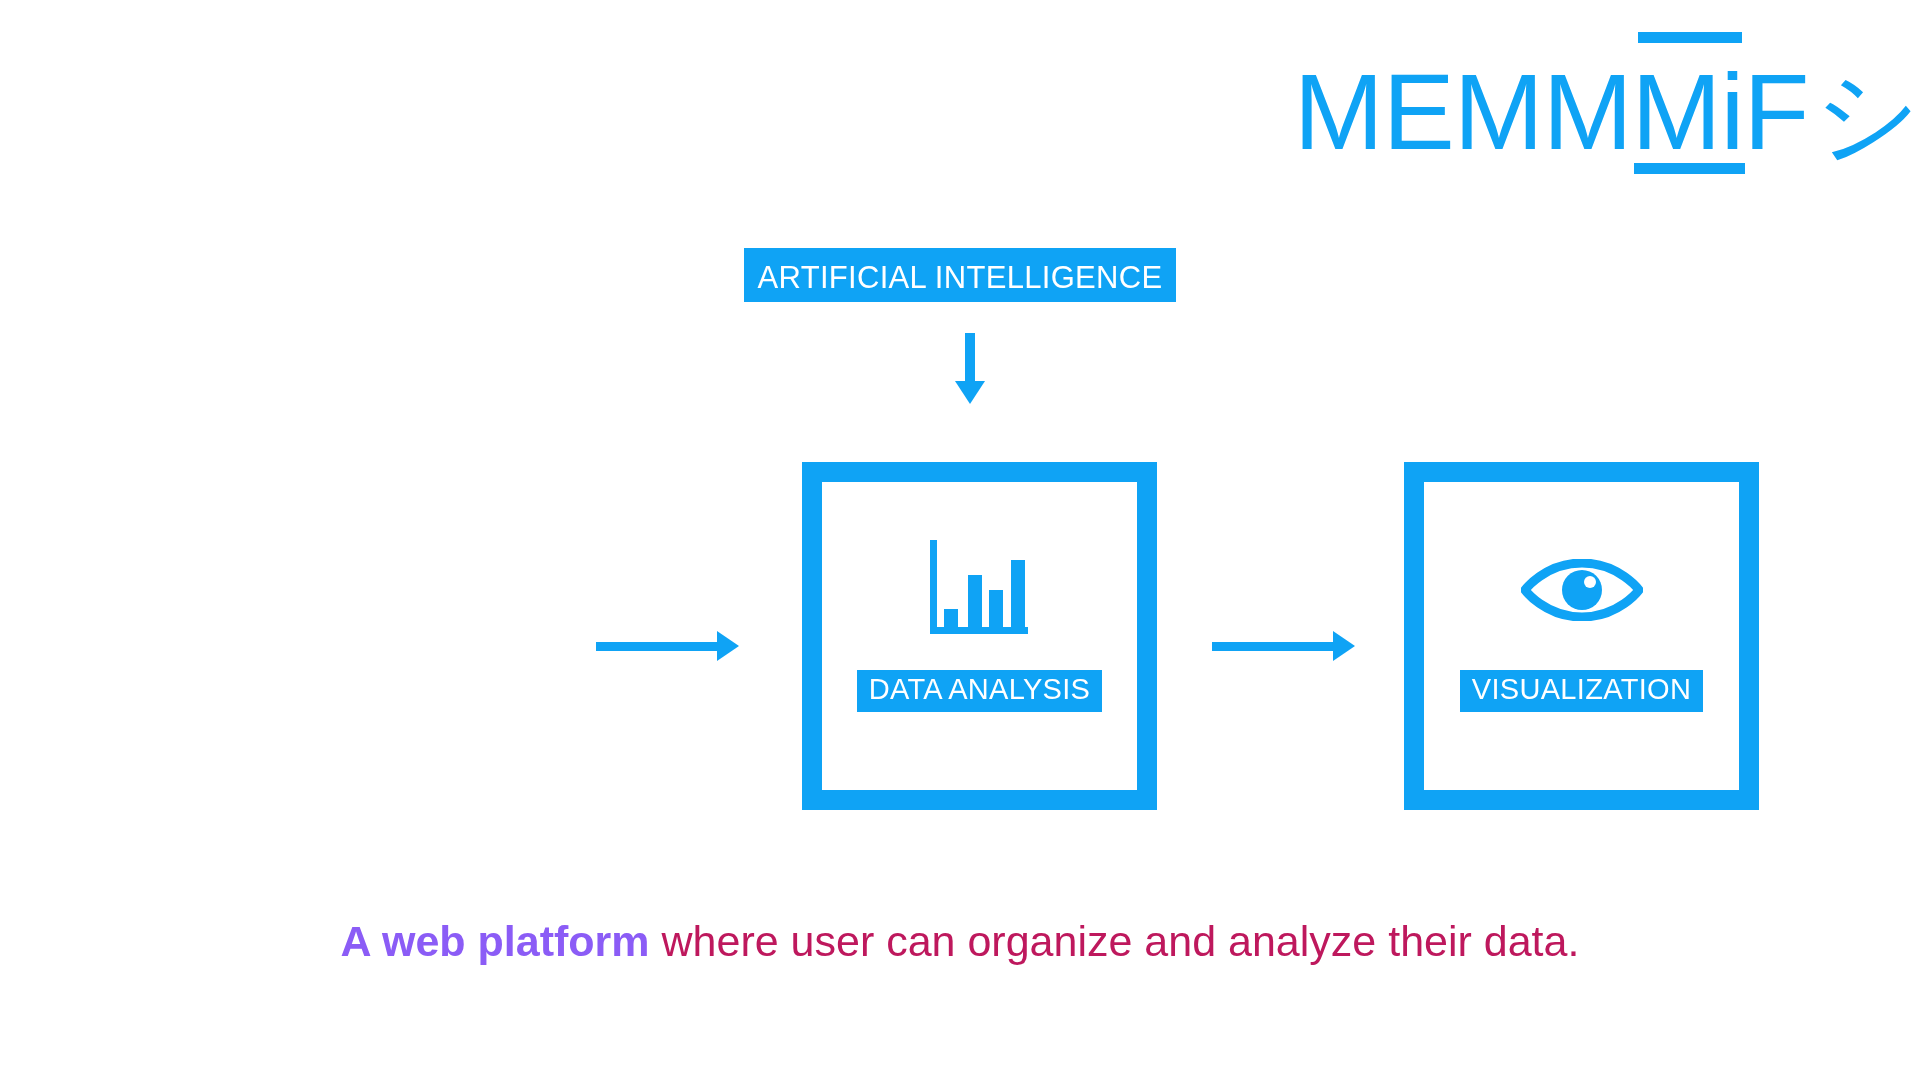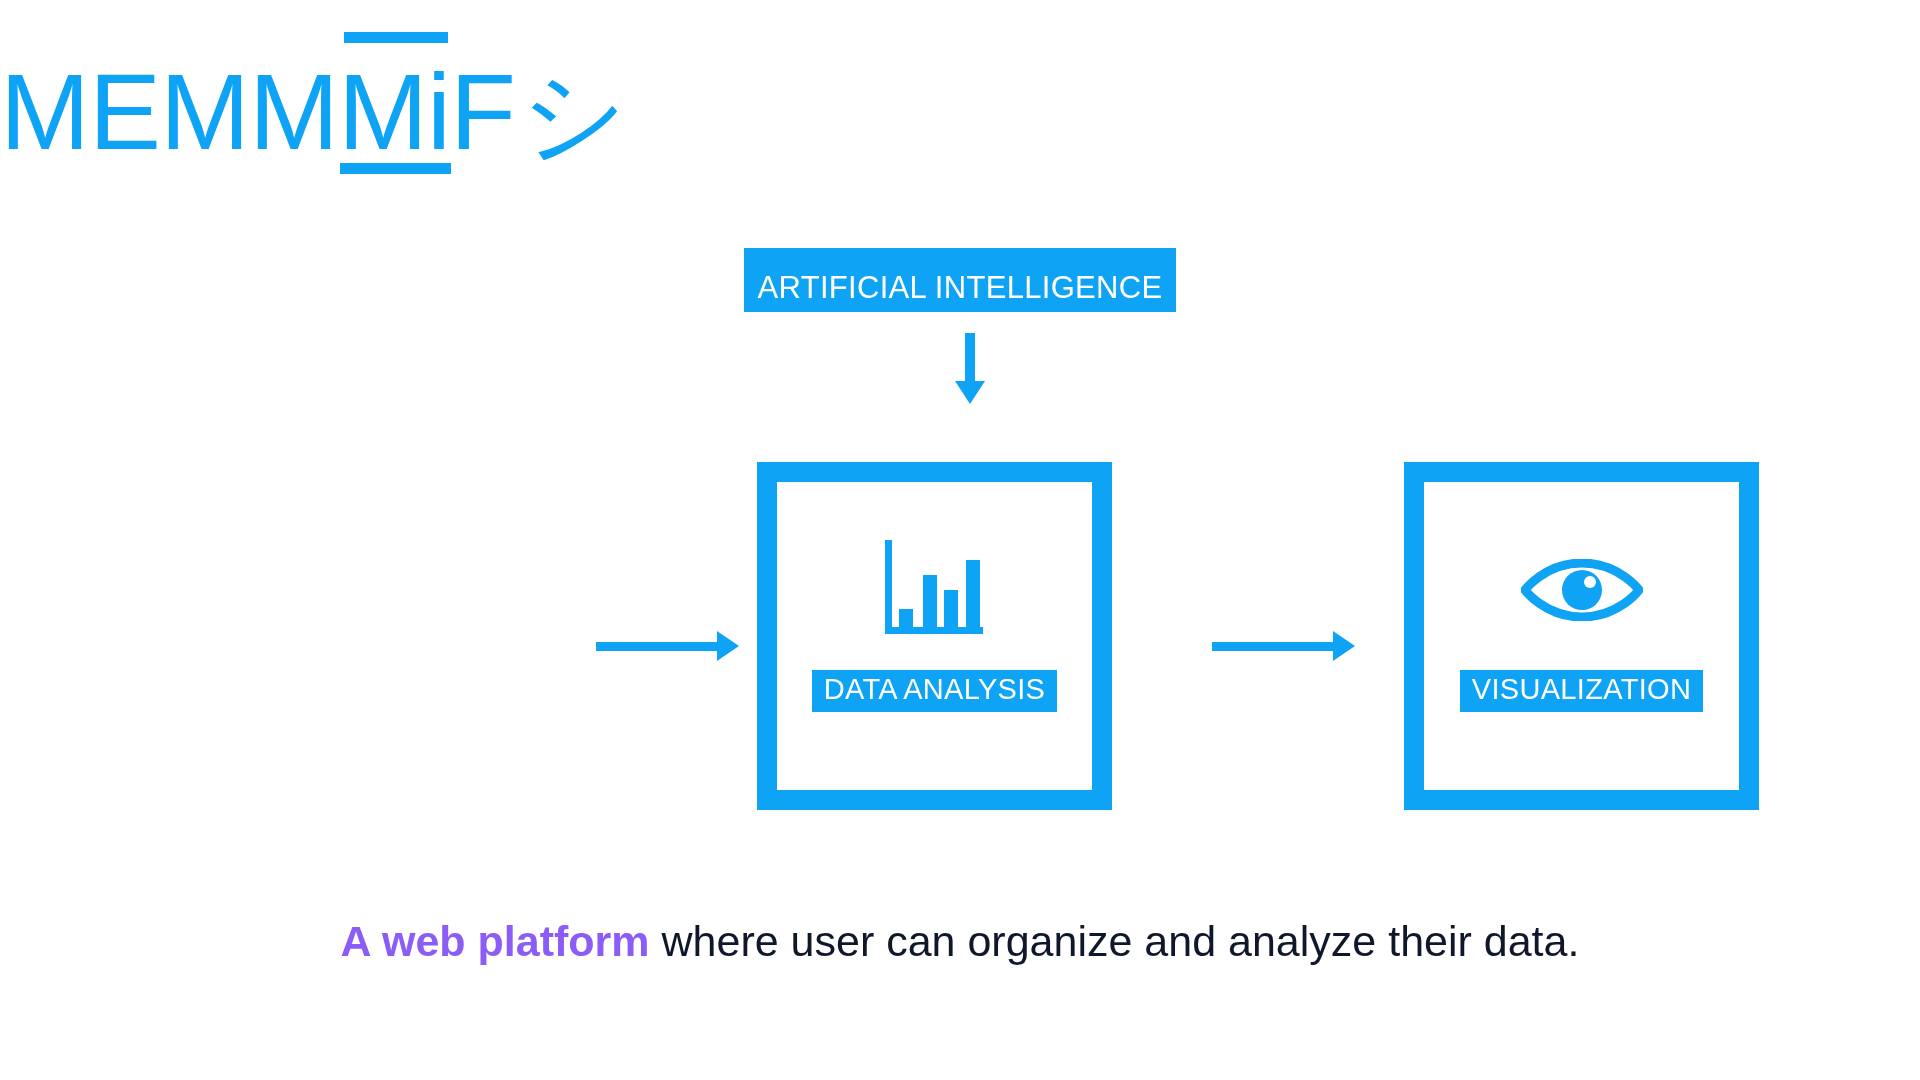--- a/index.html
+++ b/index.html
@@ -22,21 +22,21 @@
     height: 1080px;
     background: #ffffff;
   }
 
   
   .logo-wrap {
     position: absolute;
     left: 0;
     top: 58px;
     width: 1920px;
-    text-align: left;
+    text-align: right;
   }
   .logo {
     display: inline-block;
     font-family: "Liberation Sans", sans-serif;
     font-size: 108px;
     line-height: 1;
     color: #0FA3F5;
     font-weight: 400;
     letter-spacing: -1px;
     white-space: nowrap;
@@ -88,21 +88,21 @@
 
   .ai-badge-wrap {
     position: absolute;
     left: 0;
     top: 248px;
     width: 1920px;
     text-align: center;
   }
   .ai-badge {
     font-size: 31px;
-    padding: 24px 14px 9px 14px;
+    padding: 14px 14px 9px 14px;
     line-height: 1;
   }
 
   
   .down-arrow {
     position: absolute;
     left: 963px;
     top: 333px;
     width: 14px;
   }
@@ -134,21 +134,21 @@
   .card {
     position: absolute;
     top: 0;
     width: 355px;
     height: 348px;
     border: 20px solid #0FA3F5;
     box-sizing: border-box;
     background: #ffffff;
   }
   .card-1 { left: 172px; }
-  .card-2 { left: 757px; }
+  .card-2 { left: 802px; }
   .card-3 { left: 1404px; }
 
   .card-inner {
     position: relative;
     width: 100%;
     height: 100%;
   }
   .icon-slot {
     position: absolute;
     left: 0;
@@ -206,21 +206,21 @@
     text-align: center;
     font-size: 43px;
     line-height: 1.1;
     white-space: nowrap;
   }
   .caption-strong {
     color: #8b5cf6;
     font-weight: bold;
   }
   .caption-rest {
-    color: #0f172a;
+    color: #be185d;
     font-weight: 400;
   }
 </style>
 </head>
 <body>
 
 <div id="stage">
 
   <div class="logo-wrap">
     <span class="logo"><span class="seg">MEMM</span><span class="mi">Mi</span><span class="seg">F</span><span class="kana">シ</span></span>

